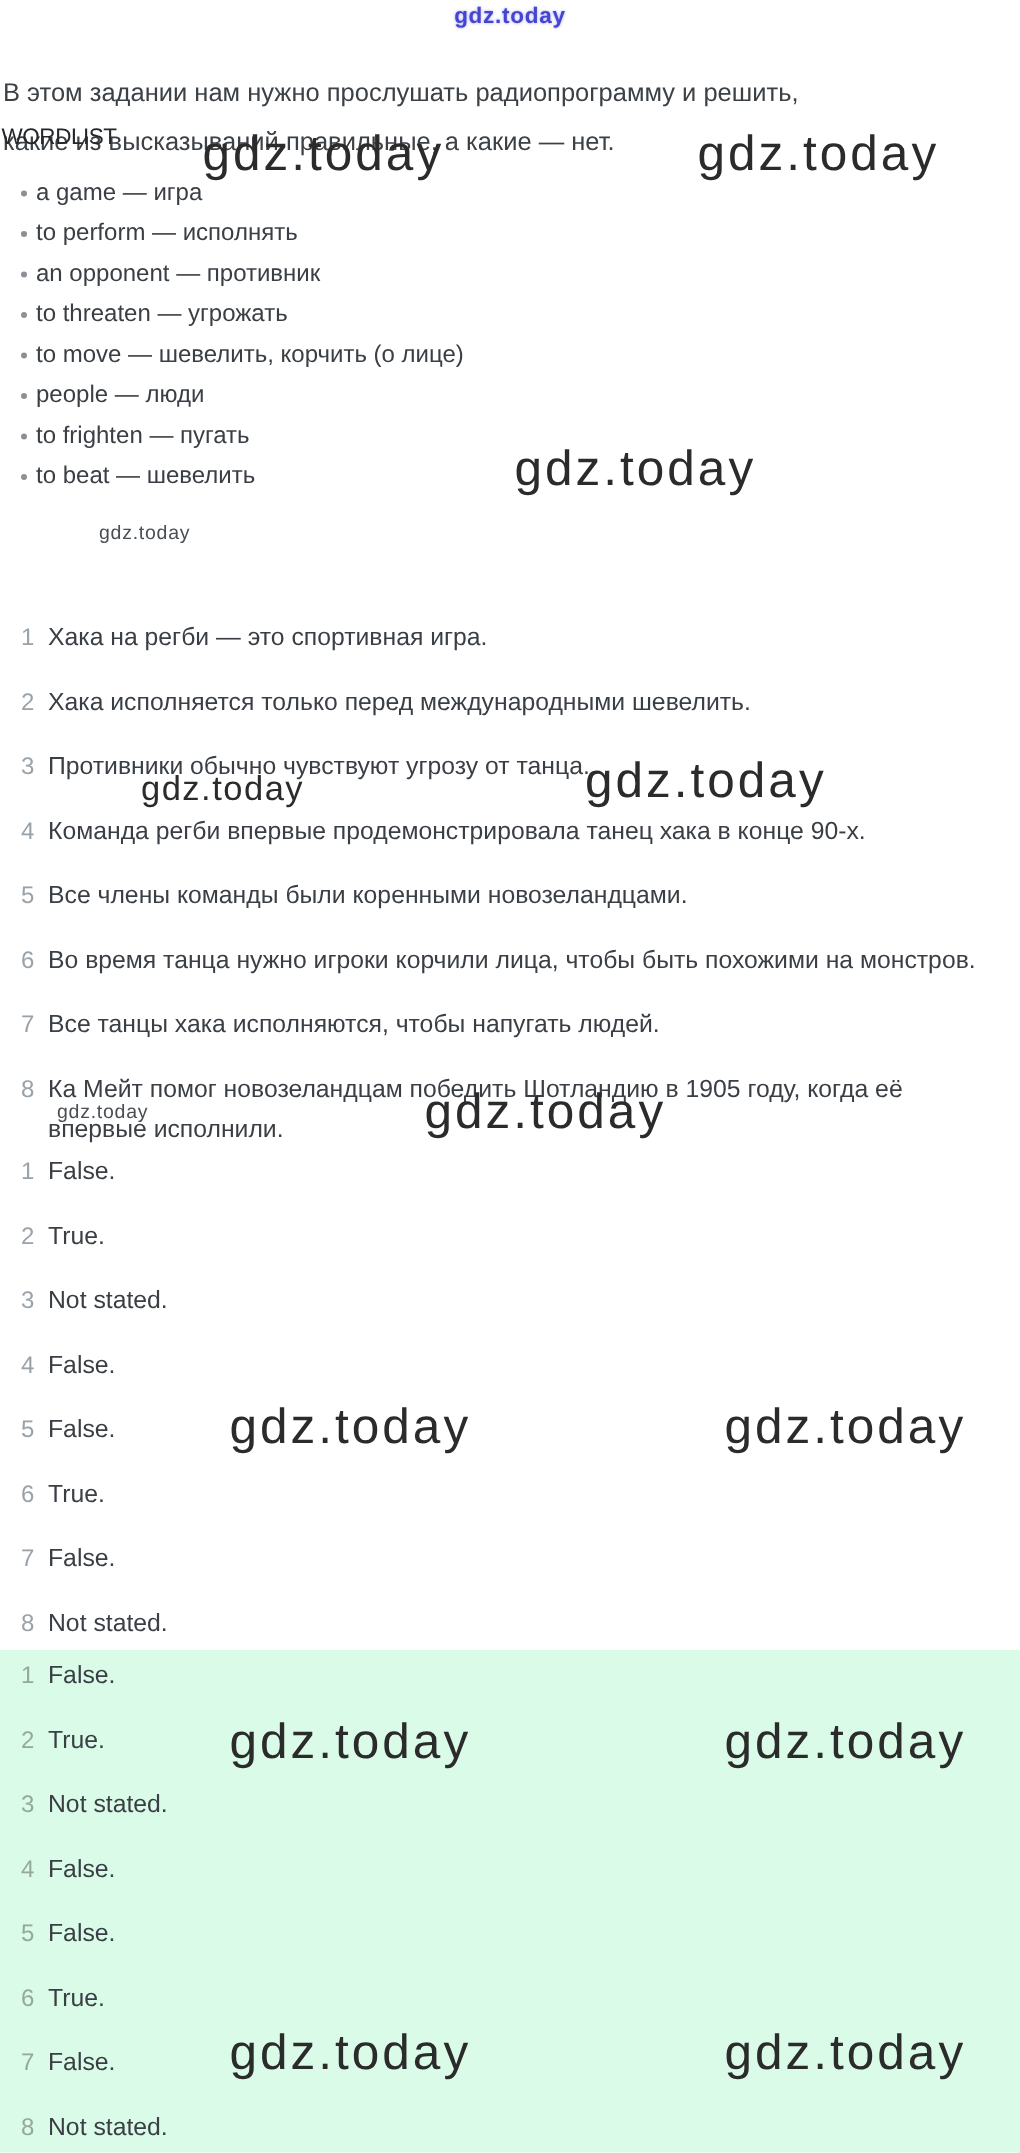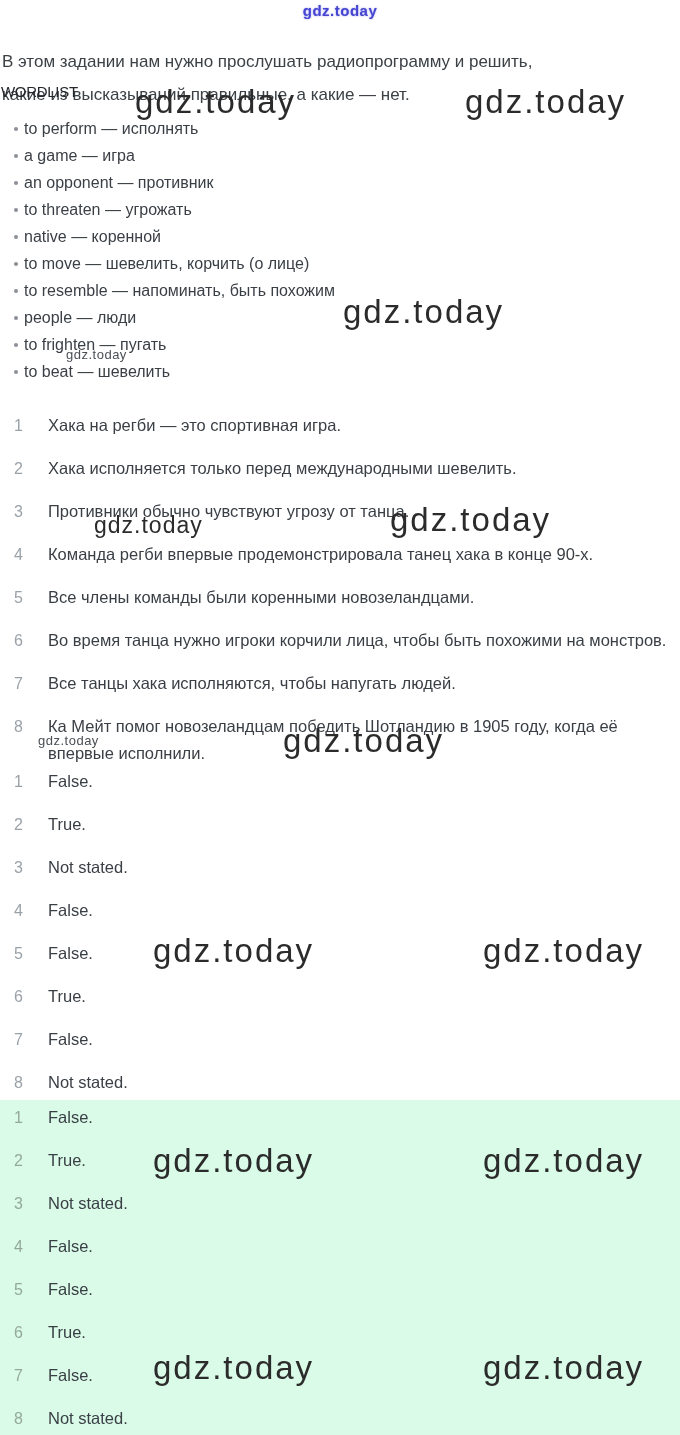--- a/index.html
+++ b/index.html
@@ -42,47 +42,45 @@
   .answers-plain { position:absolute; top:768px; left:0; width:680px; }
   .answers-green {
     position:absolute; top:1100px; left:0; width:680px; height:335px;
     background:#d9fbe8; padding-top:4px; box-sizing:border-box;
   }
   .row { display:flex; margin-bottom:16px; line-height:27px; font-size:16.5px; }
   .row .num {
     flex:0 0 18px; margin-left:14px; color:#9aa2a9; font-size:16px;
   }
   .answers-green .row .num { color:#95a89c; }
-  .row .txt { flex:1; padding-right:10px;margin-left:16px; }
+  .row .txt { flex:1; padding-right:10px; }
   .wm-layer { position:absolute; inset:0; pointer-events:none; }
   .wm {
     position:absolute; white-space:nowrap; color:#2b2b2b;
     font-weight:200; letter-spacing:2px; line-height:1;
   }
   .wm-lg { font-size:33px; }
   .wm-md { font-size:23px; letter-spacing:1px; }
   .wm-sm { font-size:13px; letter-spacing:.5px; color:#4a4f54; }
 </style>
 </head>
 <body>
 
 <a class="top-link" href="#">gdz.today</a>
 
 <p class="intro">В этом задании нам нужно прослушать радиопрограмму и решить, какие из высказываний правильные, а какие — нет.</p>
 
 <div class="wordlist-title">WORDLIST</div>
 
 <ul class="wordlist">
+  <li>a game — игра</li>
   <li>to perform — исполнять</li>
-  <li>a game — игра</li>
   <li>an opponent — противник</li>
   <li>to threaten — угрожать</li>
-  <li>native — коренной</li>
   <li>to move — шевелить, корчить (о лице)</li>
-  <li>to resemble — напоминать, быть похожим</li>
   <li>people — люди</li>
   <li>to frighten — пугать</li>
   <li>to beat — шевелить</li>
 </ul>
 
 <div class="statements">
   <div class="row">
       <span class="num">1</span>
       <span class="txt">Хака на регби — это спортивная игра.</span>
     </div>

